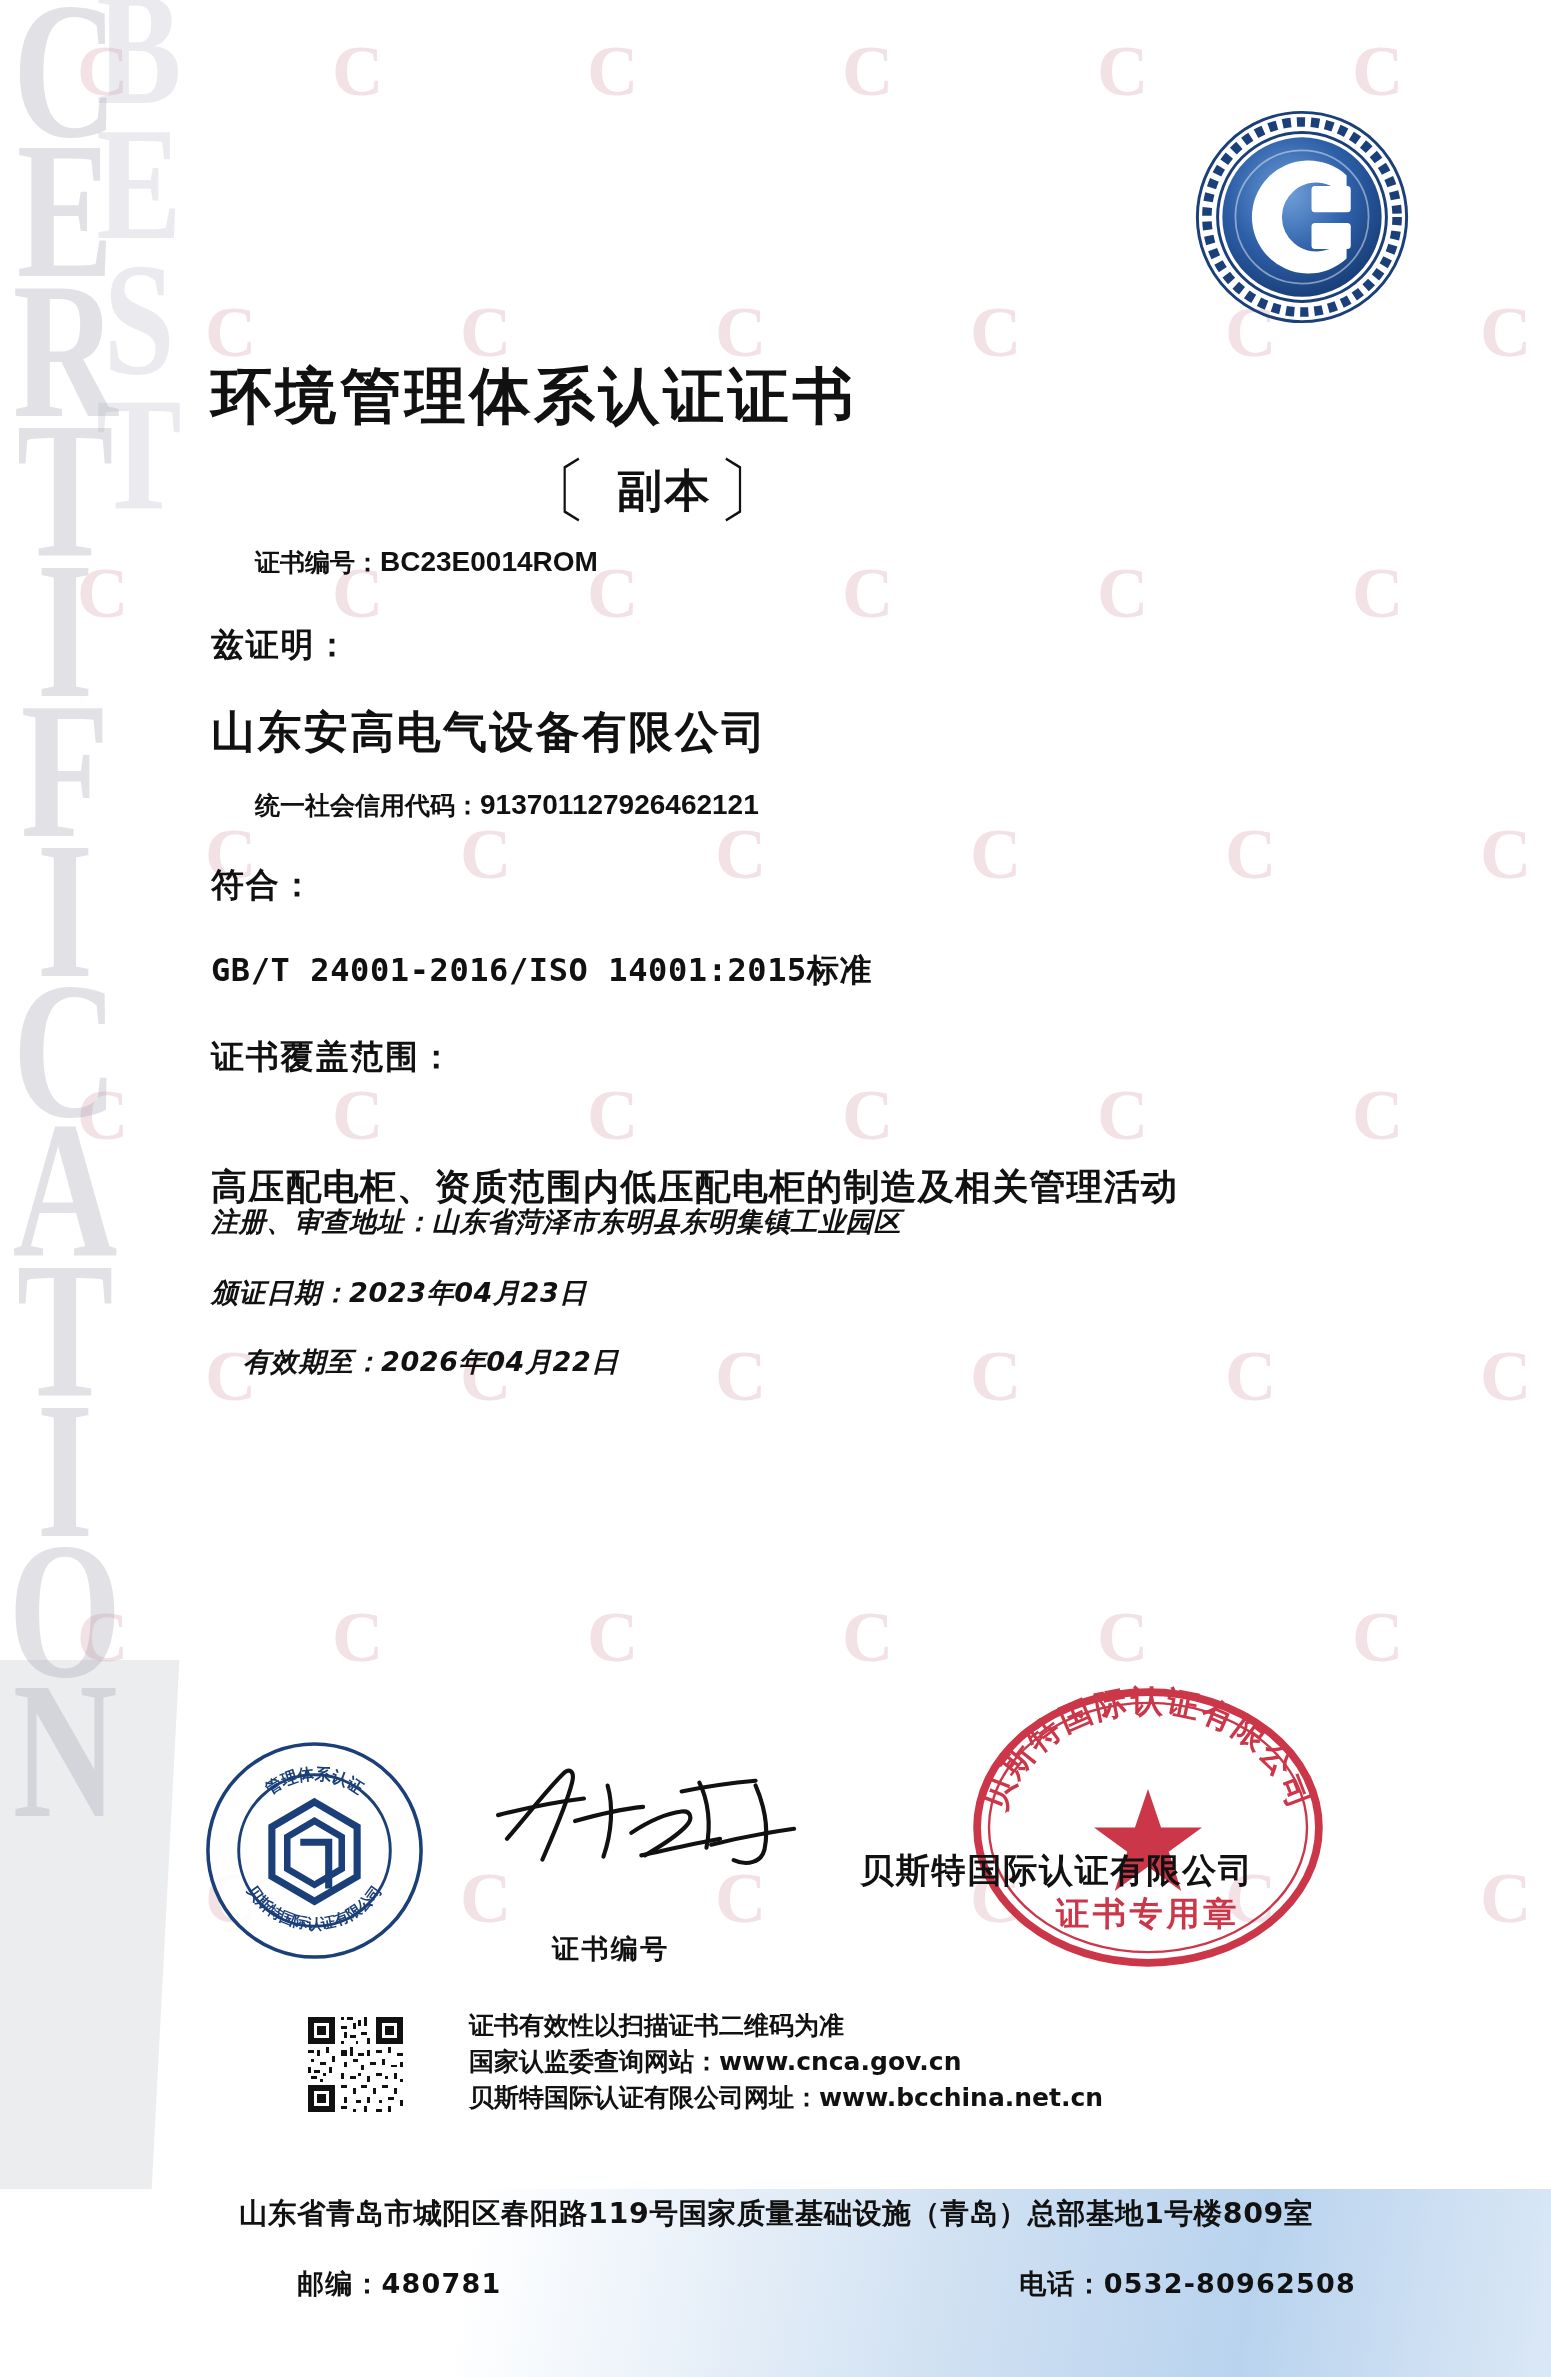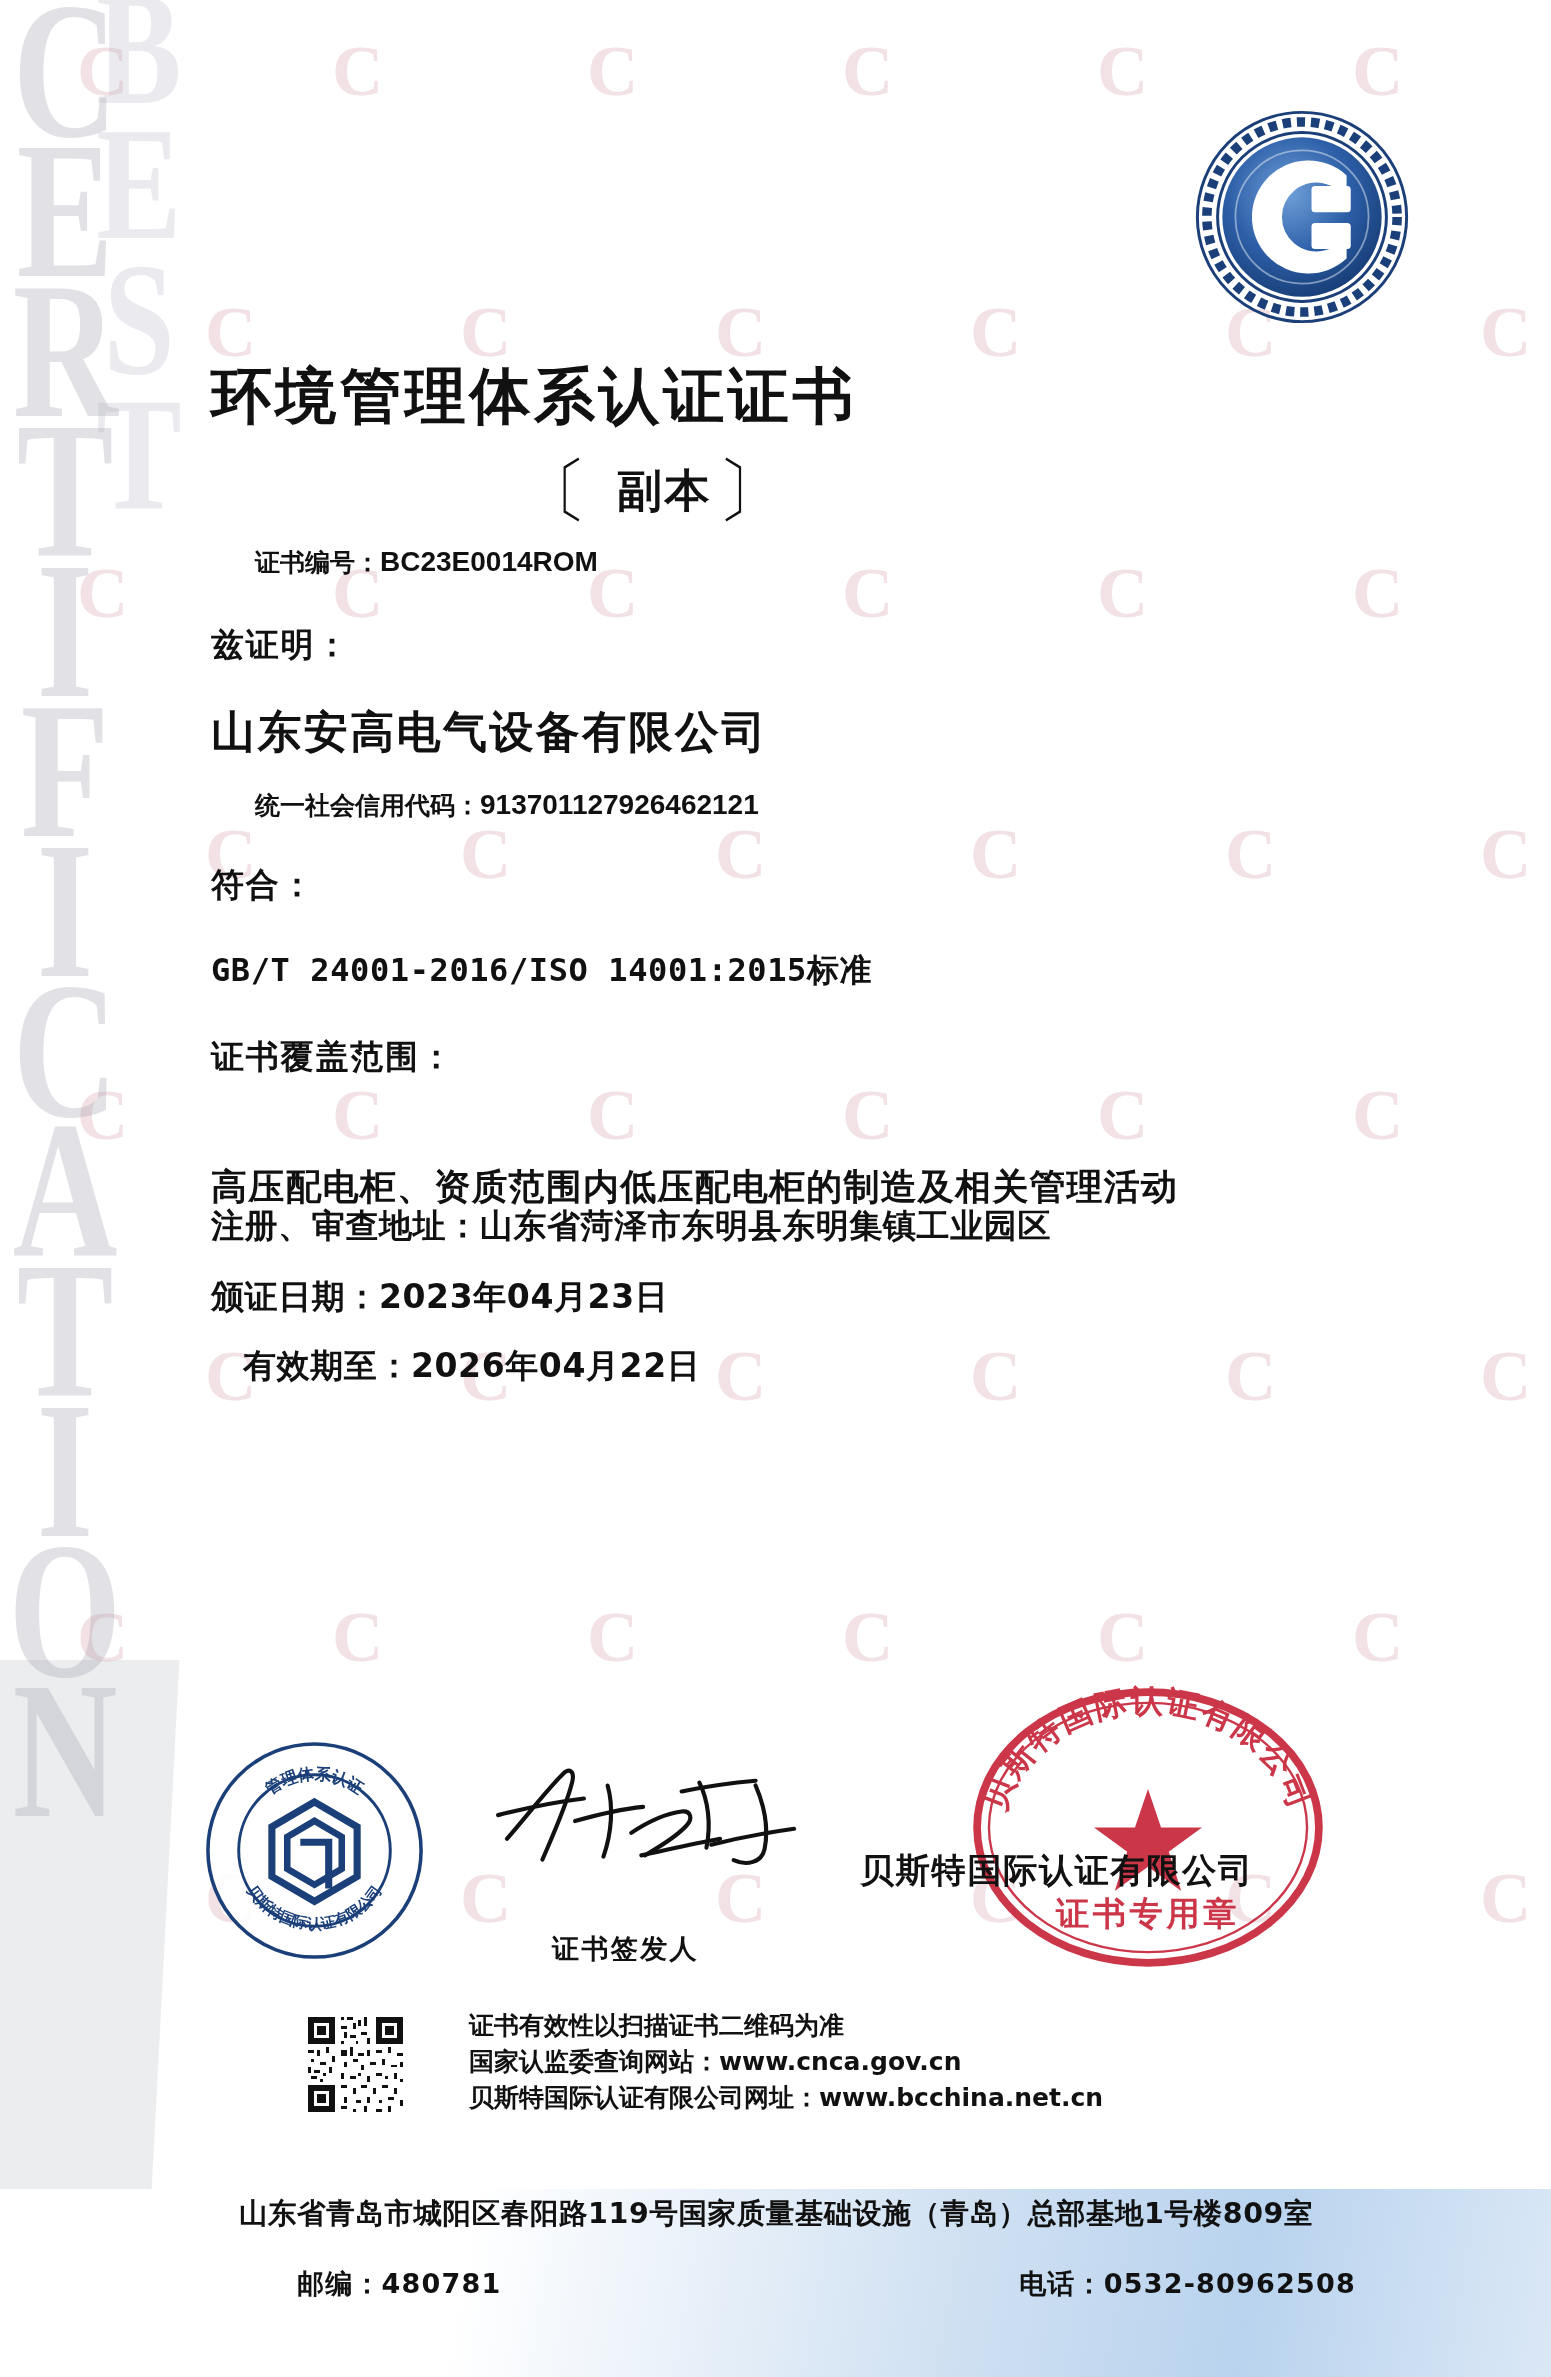--- a/index.html
+++ b/index.html
@@ -183,24 +183,25 @@
     font-weight: bold;
     letter-spacing: 0.6px;
   }
   .scope {
     font-size: 36px;
     font-weight: bold;
     font-family: "DejaVu Sans", sans-serif;
     letter-spacing: 1.2px;
   }
   .addr {
-    font-size: 33px;
+    font-size: 27px;
     font-weight: bold;
     font-family: "DejaVu Sans", sans-serif;
     letter-spacing: 0.6px;
+    font-style: italic;
   }
 
   
   .cnas-mark {
     position: absolute;
     left: 202px;
     top: 1738px;
     width: 225px;
     height: 225px;
   }
@@ -482,21 +483,21 @@
         <path d="M205 60 C215 95, 212 140, 198 180"></path>
         <path d="M245 140 C275 120, 300 108, 330 104 C345 102, 350 115, 338 128 C320 148, 290 165, 268 178"></path>
         <path d="M262 178 C300 170, 350 158, 395 150"></path>
         <path d="M360 55 C375 85, 380 125, 372 165"></path>
         <path d="M330 70 C370 62, 420 55, 455 52"></path>
         <path d="M380 160 C420 150, 470 140, 520 133"></path>
         <path d="M455 60 C470 95, 478 130, 470 168 C465 190, 440 196, 418 186"></path>
       </g>
     </svg>
   </div>
-  <div class="sign-caption">证书签发人</div>
+  <div class="sign-caption">证书编号</div>
 
   <div class="red-stamp">
     <svg viewBox="0 0 610 480" width="362" height="285">
       <g opacity="0.85">
         <ellipse cx="305" cy="240" rx="288" ry="228" fill="none" stroke="#c3142a" stroke-width="13"></ellipse>
         <ellipse cx="305" cy="240" rx="268" ry="210" fill="none" stroke="#c3142a" stroke-width="4"></ellipse>
         <path id="stampTop" d="M60 250 a245 205 0 0 1 490 0" fill="none"></path>
         <text font-family="DejaVu Sans, sans-serif" font-size="54" font-weight="bold" fill="#c3142a" letter-spacing="4">
           <textPath href="#stampTop" startOffset="50%" text-anchor="middle">贝斯特国际认证有限公司</textPath>
         </text>

